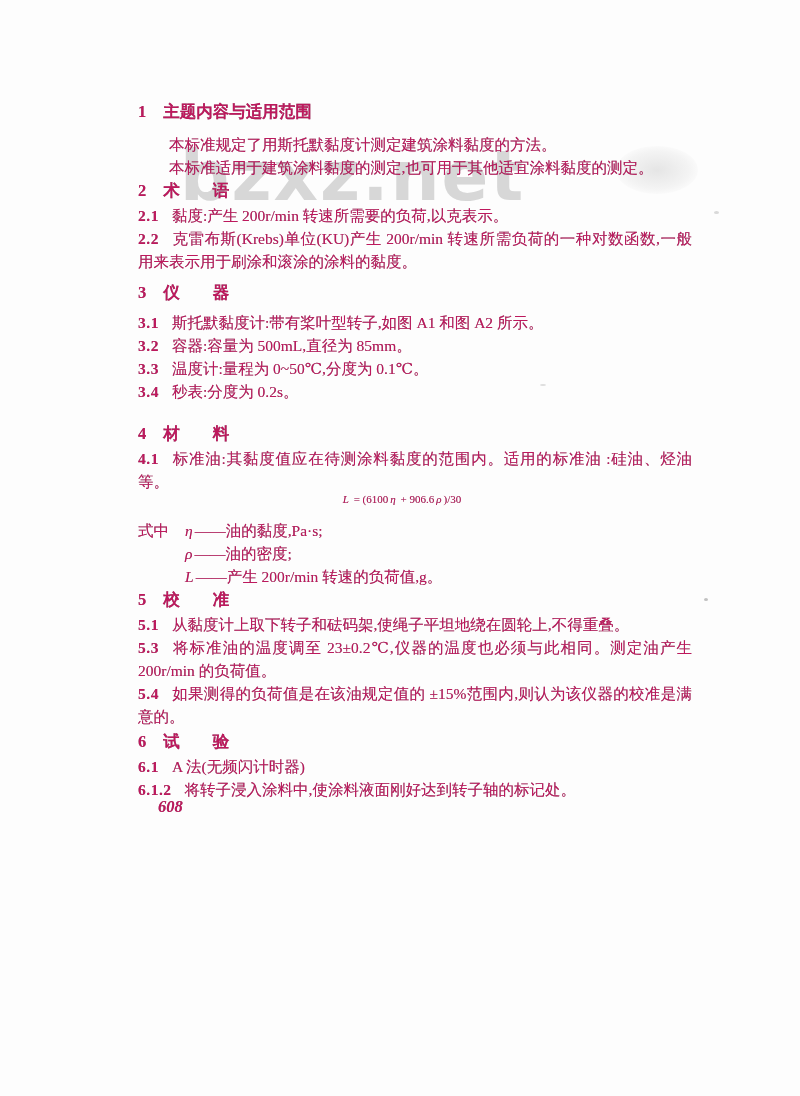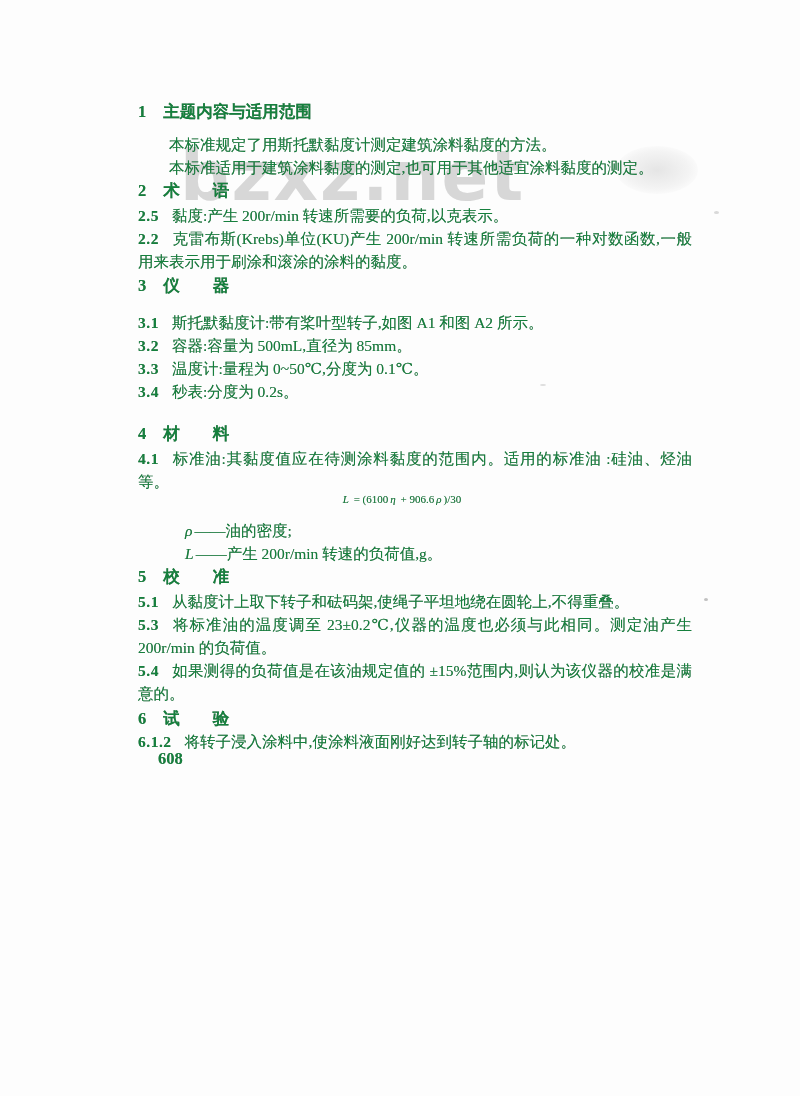--- a/index.html
+++ b/index.html
@@ -25,51 +25,51 @@
     background:radial-gradient(ellipse at center, rgba(190,190,190,0.38) 0%, rgba(200,200,200,0.18) 55%, rgba(255,255,255,0) 78%);
     border-radius:50%;
   }
   .speck{position:absolute;z-index:0;background:rgba(120,120,120,0.45);border-radius:50%;}
   .sp1{left:704px;top:598px;width:4px;height:3px;}
   .sp2{left:714px;top:211px;width:5px;height:3px;background:rgba(150,150,150,0.35);}
   .sp3{left:540px;top:384px;width:6px;height:2px;background:rgba(150,150,150,0.30);}
   
   .doc{
     position:absolute;left:138px;top:0;width:554px;z-index:1;
-    font-size:15.5px;line-height:23px;color:#15803d;
+    font-size:15.5px;line-height:23px;color:#be185d;
     text-align:justify;
     text-shadow:0 0 0.5px rgba(20,20,20,0.45);
   }
   .hd{
     margin:0;font-size:16.5px;font-weight:bold;line-height:23px;
     text-align:left;white-space:nowrap;
   }
   .hd .hnum{margin-right:17px;}
   .para{margin:0;text-indent:2em;}
   .clause{margin:0;}
   .clause .cnum{font-weight:bold;margin-right:13px;letter-spacing:0.5px;}
   .mt-h1{margin-top:100px;}
   .mt10{margin-top:10px;}
   .mt11{}
-  .mt8{margin-top:1px;}
+  .mt8{margin-top:8px;}
   .mt5{margin-top:19px;}
-  .mt3{margin-top:14px;}
+  .mt3{margin-top:7px;}
   .mt2{margin-top:2px;}
   .formula{
     margin:-5px 0 8px 0;position:relative;left:-14px;
     text-align:center;font-size:11px;line-height:23px;
     text-indent:0;white-space:nowrap;
   }
   .fit{font-style:italic;margin:0 2px;}
   .wline{margin:0;text-align:left;}
   .wlabel{margin-right:14px;}
   .wcont{padding-left:45px;}
   .pagenum{
     margin-top:-6px;padding-left:20px;
-    font-weight:bold;font-size:16.5px;line-height:23px;
+    font-style:italic;font-weight:bold;font-size:16.5px;line-height:23px;
     text-align:left;
   }
 </style>
 </head>
 <body>
 
 <div class="page">
 
   <div class="watermark">bzxz.net</div>
   <div class="wm-blob"></div>
@@ -77,40 +77,42 @@
   <div class="speck sp2"></div>
   <div class="speck sp3"></div>
 
   <div class="doc">
 
     <p class="hd mt-h1"><span class="hnum">1</span><span>主题内容与适用范围</span></p>
     <p class="para mt10">本标准规定了用斯托默黏度计测定建筑涂料黏度的方法。</p>
     <p class="para">本标准适用于建筑涂料黏度的测定,也可用于其他适宜涂料黏度的测定。</p>
 
     <p class="hd mt11"><span class="hnum">2</span><span>术　　语</span></p>
-    <p class="clause mt2"><span class="cnum">2.5</span><span>黏度:产生 200r/min 转速所需要的负荷,以克表示。</span></p>
+    <p class="clause mt2"><span class="cnum">2.1</span><span>黏度:产生 200r/min 转速所需要的负荷,以克表示。</span></p>
     <p class="clause"><span class="cnum">2.2</span><span>克雷布斯(Krebs)单位(KU)产生 200r/min 转速所需负荷的一种对数函数,一般用来表示用于刷涂和滚涂的涂料的黏度。</span></p>
 
     <p class="hd mt8"><span class="hnum">3</span><span>仪　　器</span></p>
     <p class="clause mt3"><span class="cnum">3.1</span><span>斯托默黏度计:带有桨叶型转子,如图 A1 和图 A2 所示。</span></p>
     <p class="clause"><span class="cnum">3.2</span><span>容器:容量为 500mL,直径为 85mm。</span></p>
     <p class="clause"><span class="cnum">3.3</span><span>温度计:量程为 0~50℃,分度为 0.1℃。</span></p>
     <p class="clause"><span class="cnum">3.4</span><span>秒表:分度为 0.2s。</span></p>
 
     <p class="hd mt5"><span class="hnum">4</span><span>材　　料</span></p>
     <p class="clause mt2"><span class="cnum">4.1</span><span>标准油:其黏度值应在待测涂料黏度的范围内。适用的标准油 :硅油、烃油等。</span></p>
 
     <div class="formula"><span class="fit">L</span><span> = (6100</span><span class="fit">η</span><span> + 906.6</span><span class="fit">ρ</span><span>)/30</span></div>
 
+    <p class="wline mt2"><span class="wlabel">式中</span><span class="fit">η</span><span>——油的黏度,Pa·s;</span></p>
     <p class="wline wcont"><span class="fit">ρ</span><span>——油的密度;</span></p>
     <p class="wline wcont"><span class="fit">L</span><span>——产生 200r/min 转速的负荷值,g。</span></p>
 
     <p class="hd"><span class="hnum">5</span><span>校　　准</span></p>
     <p class="clause mt2"><span class="cnum">5.1</span><span>从黏度计上取下转子和砝码架,使绳子平坦地绕在圆轮上,不得重叠。</span></p>
     <p class="clause"><span class="cnum">5.3</span><span>将标准油的温度调至 23±0.2℃,仪器的温度也必须与此相同。测定油产生 200r/min 的负荷值。</span></p>
     <p class="clause"><span class="cnum">5.4</span><span>如果测得的负荷值是在该油规定值的 ±15%范围内,则认为该仪器的校准是满意的。</span></p>
 
     <p class="hd mt2"><span class="hnum">6</span><span>试　　验</span></p>
+    <p class="clause mt2"><span class="cnum">6.1</span><span>A 法(无频闪计时器)</span></p>
     <p class="clause"><span class="cnum">6.1.2</span><span>将转子浸入涂料中,使涂料液面刚好达到转子轴的标记处。</span></p>
 
     <div class="pagenum">608</div>
   </div>
 </div>
 
 </body></html>

